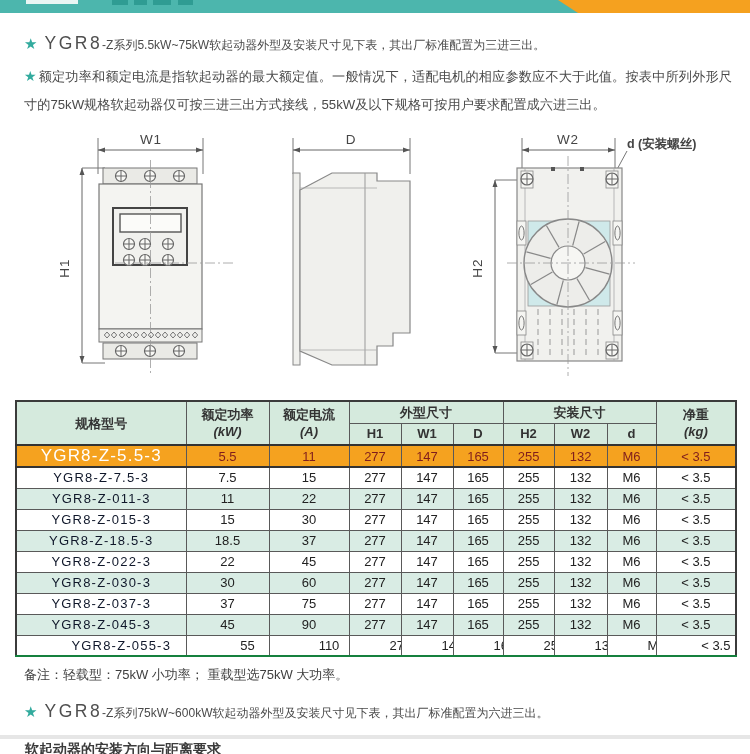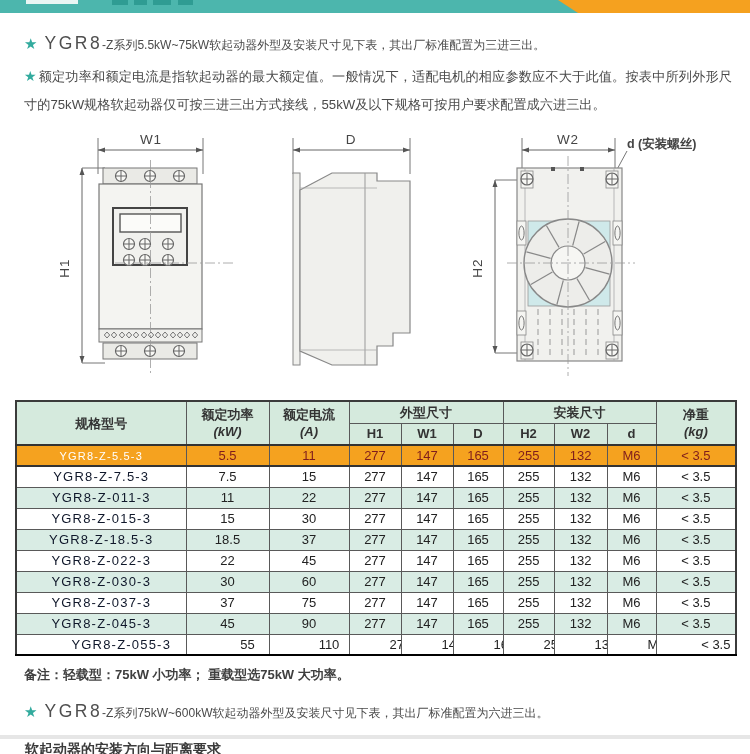--- a/index.html
+++ b/index.html
@@ -34,25 +34,25 @@
          table-layout:fixed; font-size:13px; color:#222; border:2px solid #3b3b3b; }
   .spec th,.spec td{ border:1px solid #595959; text-align:center; vertical-align:middle;
                      padding:0; overflow:hidden; }
   .spec thead th{ background:#d5eadd; color:#333; font-weight:bold; font-size:13px; line-height:17px; }
   .hr1{ height:22px; } .hr2{ height:22px; }
   .spec tbody tr{ height:21px; }
   .u{ display:block; font-weight:bold;font-style:italic; }
   .model{ letter-spacing:1.2px; color:#0f172a; }
   .alt td{ background:#d9ece4;margin-top:25px; }
   .hl td{ background:#f5a21f; color:#7f1d1d; border-top:2px solid #333; border-bottom:2px solid #333; }
-  .hl .model{ color:#fff; font-size:11px; }
-  .last td{ border-bottom:2px solid #000000;padding-left:40px; }
+  .hl .model{ color:#fff; font-size:17px; }
+  .last td{ border-bottom:2px solid #15803d;padding-left:40px; }
 
   
-  .remark{ position:absolute; left:24px; top:666px; font-size:13px; font-weight:bold; color:#3f3f3f; }
+  .remark{ position:absolute; left:24px; top:666px; font-size:13px; font-weight:normal; color:#3f3f3f; }
   .bullet3{ top:701px; }
   .footrule{ position:absolute; left:0; top:735px; width:750px; height:4px; background:#e6e6e6; }
   .foothead{ position:absolute; left:25px; top:741px; font-size:14px; font-weight:bold; color:#3c3c3c; }
 </style>
 </head>
 <body>
 
 <div id="page">
 
   <div class="topbar">

